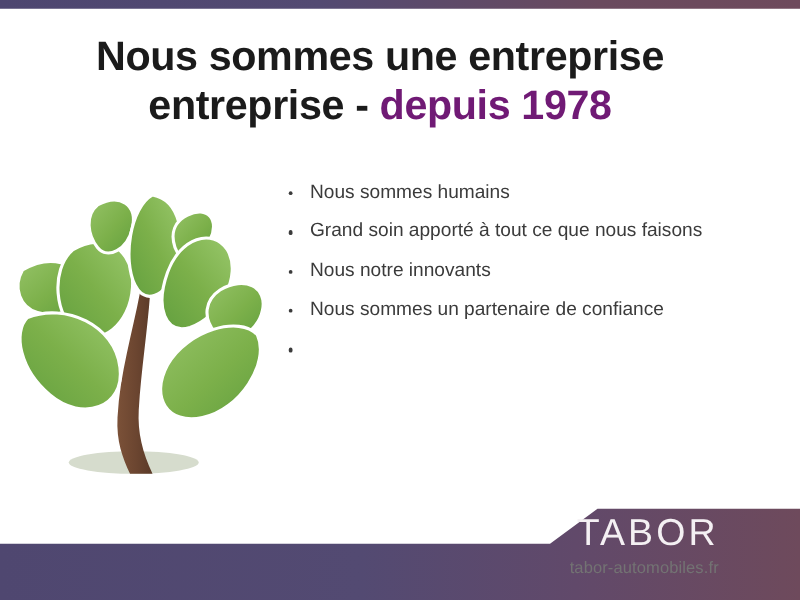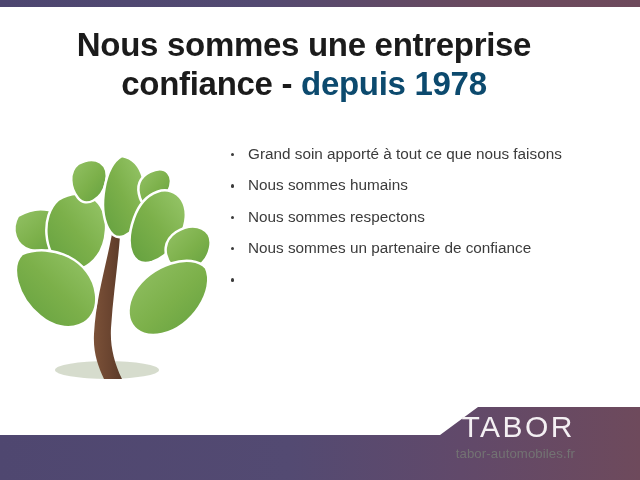--- a/index.html
+++ b/index.html
@@ -30,21 +30,21 @@
     left: 0; top: 26px;
     width: 608px;
     text-align: center;
     line-height: 1.18;
     font-weight: bold;
     font-size: 33px;
     letter-spacing: -0.3px;
     color: #1b1b1b;
   }
   #heading .line2 { display: block; }
-  #heading .accent { color: #0c4a6e; }
+  #heading .accent { color: #701a75; }
 
   
   #bullet-list {
     position: absolute;
     left: 228px; top: 146px;
     width: 400px;
     margin: 0;
     padding: 0;
     list-style: none;
   }
@@ -108,21 +108,21 @@
   }
 </style>
 </head>
 <body>
 
 <div id="top-stripe"></div>
 
 <div id="heading">
   <span>Nous sommes une entreprise</span>
   <span class="line2">
-    <span>confiance - </span><span class="accent">depuis 1978</span>
+    <span>entreprise - </span><span class="accent">depuis 1978</span>
   </span>
 </div>
 
 <div id="tree-illustration">
   <svg width="210" height="242" viewBox="0 0 210 242" xmlns="http://www.w3.org/2000/svg" aria-hidden="true">
     <defs>
       <linearGradient id="lfA" x1="0" y1="0" x2="1" y2="1">
         <stop offset="0%" stop-color="#94c266"></stop>
         <stop offset="55%" stop-color="#7cb04a"></stop>
         <stop offset="100%" stop-color="#63a03f"></stop>
@@ -162,29 +162,29 @@
     <path d="M12 106 C 42 94, 82 112, 86 146 C 90 178, 56 190, 30 168 C 6 148, 0 118, 12 106 Z" fill="url(#lfB)" stroke="#ffffff" stroke-width="2.5"></path>
 
     <path d="M196 120 C 206 142, 182 180, 152 186 C 124 192, 110 170, 124 144
              C 140 116, 182 104, 196 120 Z" fill="url(#lfA)" stroke="#ffffff" stroke-width="2.5"></path>
   </svg>
 </div>
 
 <ul id="bullet-list">
   <li>
     <span class="dot"></span>
+    <span>Nous sommes humains</span>
+  </li>
+  <li>
+    <span class="dot"></span>
     <span>Grand soin apporté à tout ce que nous faisons</span>
   </li>
   <li>
     <span class="dot"></span>
-    <span>Nous sommes humains</span>
-  </li>
-  <li>
-    <span class="dot"></span>
-    <span>Nous sommes respectons</span>
+    <span>Nous notre innovants</span>
   </li>
   <li>
     <span class="dot"></span>
     <span>Nous sommes un partenaire de confiance</span>
   </li>
   <li>
     <span class="dot"></span>
   </li>
 </ul>
 

